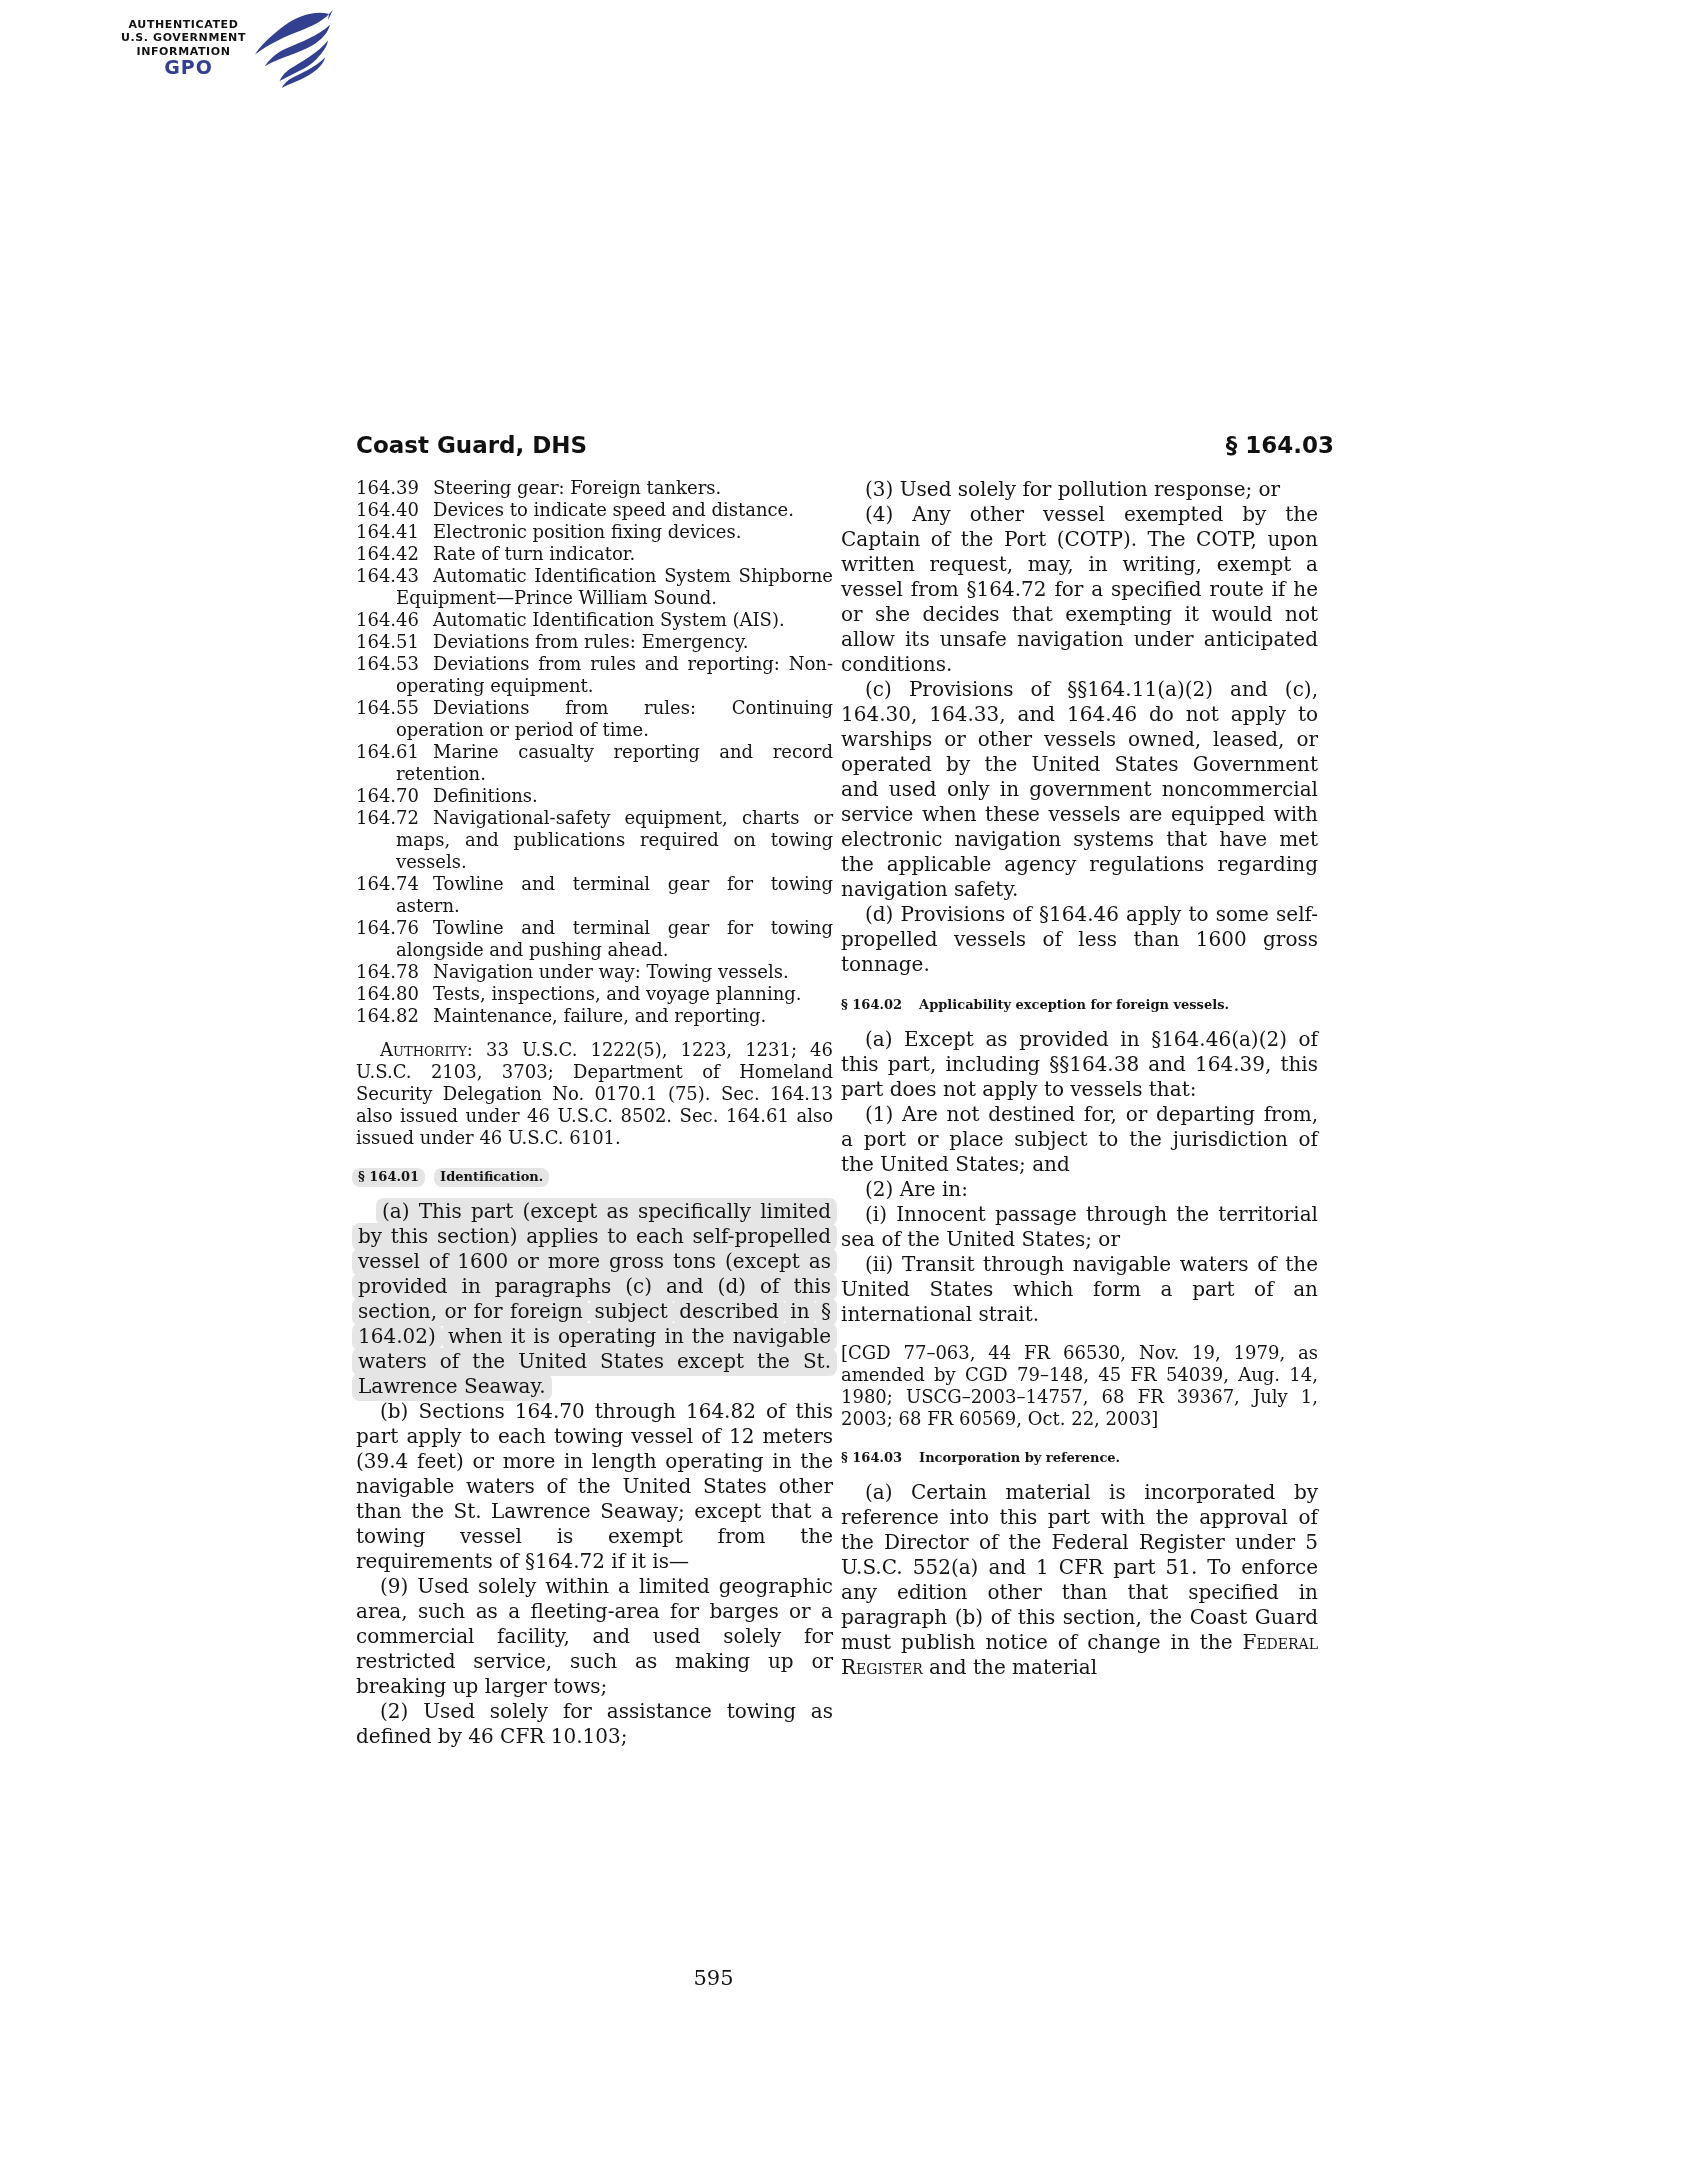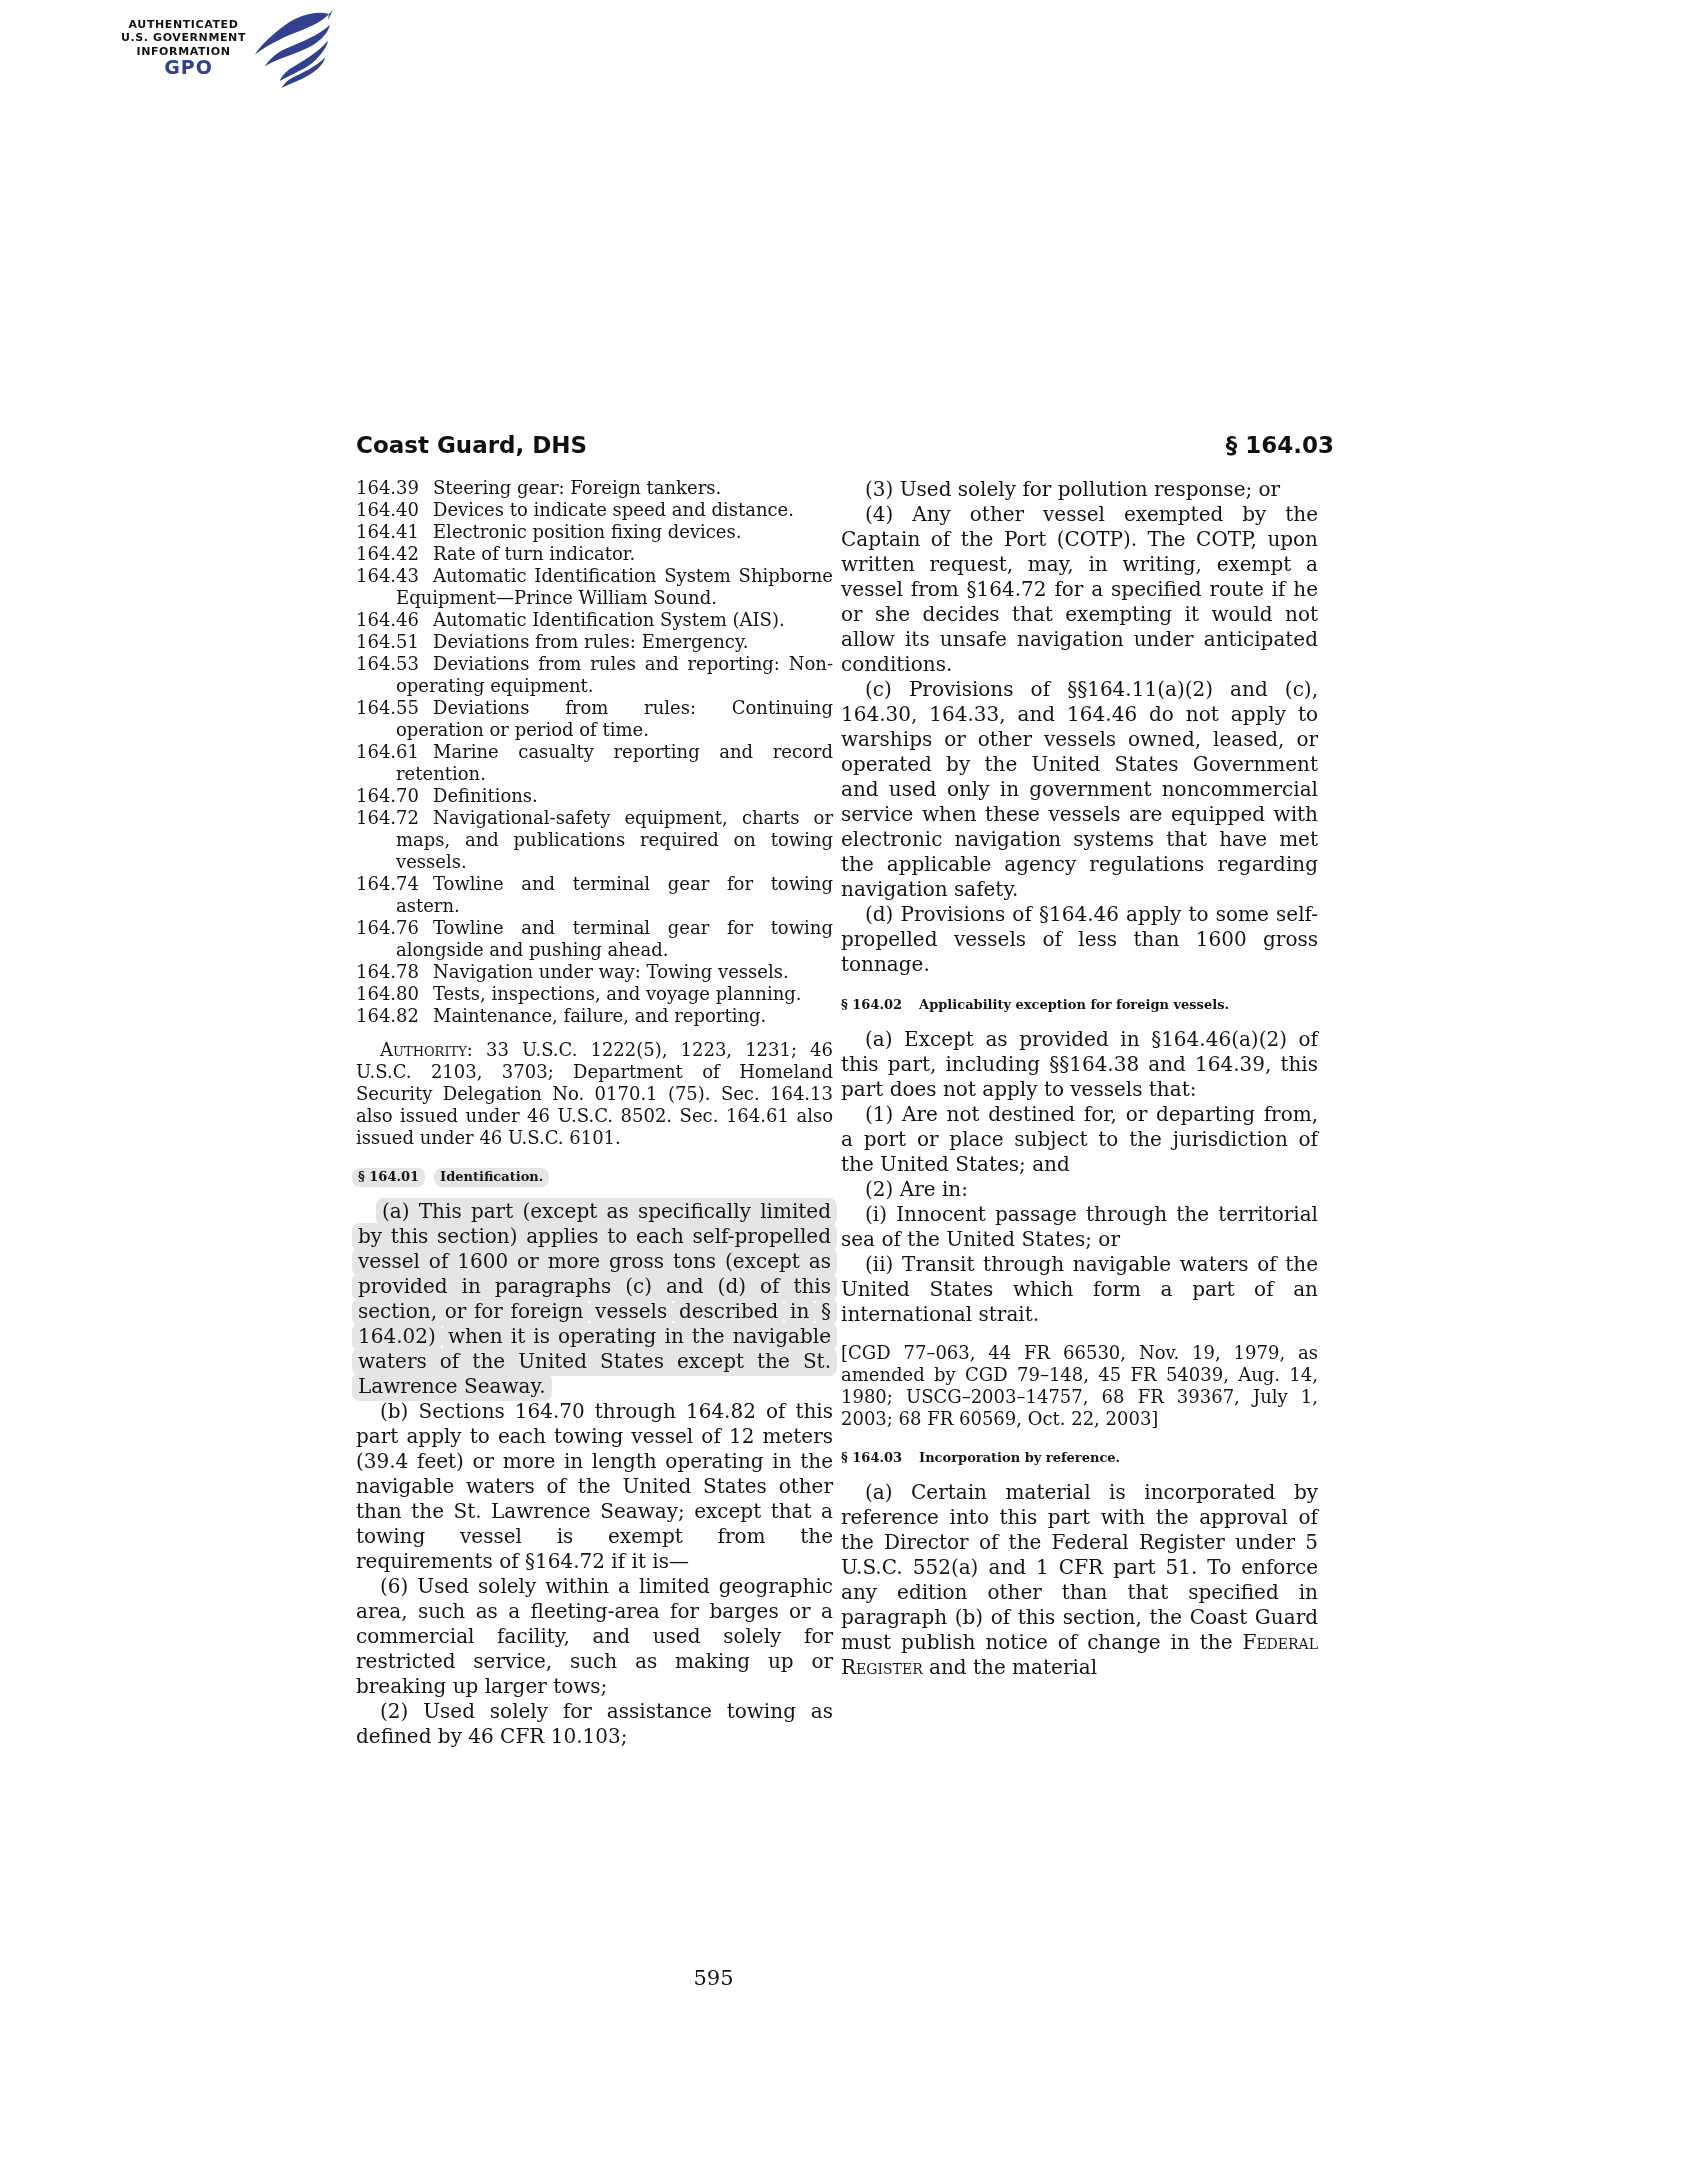--- a/index.html
+++ b/index.html
@@ -150,28 +150,28 @@
 
       <p class="note">
         <span class="sc">Authority:</span>
         <span>33 U.S.C. 1222(5), 1223, 1231; 46 U.S.C. 2103, 3703; Department of Homeland Security Delegation No. 0170.1 (75). Sec. 164.13 also issued under 46 U.S.C. 8502. Sec. 164.61 also issued under 46 U.S.C. 6101.</span>
       </p>
 
       <h3 class="sec-head"><span class="hl">§ 164.01</span><span class="headgap"></span><span class="hl">Identification.</span></h3>
 
       <p class="body">
         <span class="hl">(a) This part (except as specifically limited by this section) applies to each self-propelled vessel of 1600 or more gross tons (except as provided in paragraphs (c) and (d) of this section, or for foreign</span>
-        <span class="hl">vessels</span>
+        <span class="hl">subject</span>
         <span class="hl">described</span>
         <span class="hl">in</span>
         <span class="hl">§ 164.02)</span>
         <span class="hl">when it is operating in the navigable waters of the United States except the St. Lawrence Seaway.</span>
       </p>
       <p class="body">(b) Sections 164.70 through 164.82 of this part apply to each towing vessel of 12 meters (39.4 feet) or more in length operating in the navigable waters of the United States other than the St. Lawrence Seaway; except that a towing vessel is exempt from the requirements of §164.72 if it is—</p>
-      <p class="body">(6) Used solely within a limited geographic area, such as a fleeting-area for barges or a commercial facility, and used solely for restricted service, such as making up or breaking up larger tows;</p>
+      <p class="body">(9) Used solely within a limited geographic area, such as a fleeting-area for barges or a commercial facility, and used solely for restricted service, such as making up or breaking up larger tows;</p>
       <p class="body">(2) Used solely for assistance towing as defined by 46 CFR 10.103;</p>
     </div>
 
     <div class="col">
       <p class="body">(3) Used solely for pollution response; or</p>
       <p class="body">(4) Any other vessel exempted by the Captain of the Port (COTP). The COTP, upon written request, may, in writing, exempt a vessel from §164.72 for a specified route if he or she decides that exempting it would not allow its unsafe navigation under anticipated conditions.</p>
       <p class="body">(c) Provisions of §§164.11(a)(2) and (c), 164.30, 164.33, and 164.46 do not apply to warships or other vessels owned, leased, or operated by the United States Government and used only in government noncommercial service when these vessels are equipped with electronic navigation systems that have met the applicable agency regulations regarding navigation safety.</p>
       <p class="body">(d) Provisions of §164.46 apply to some self-propelled vessels of less than 1600 gross tonnage.</p>
 
 

